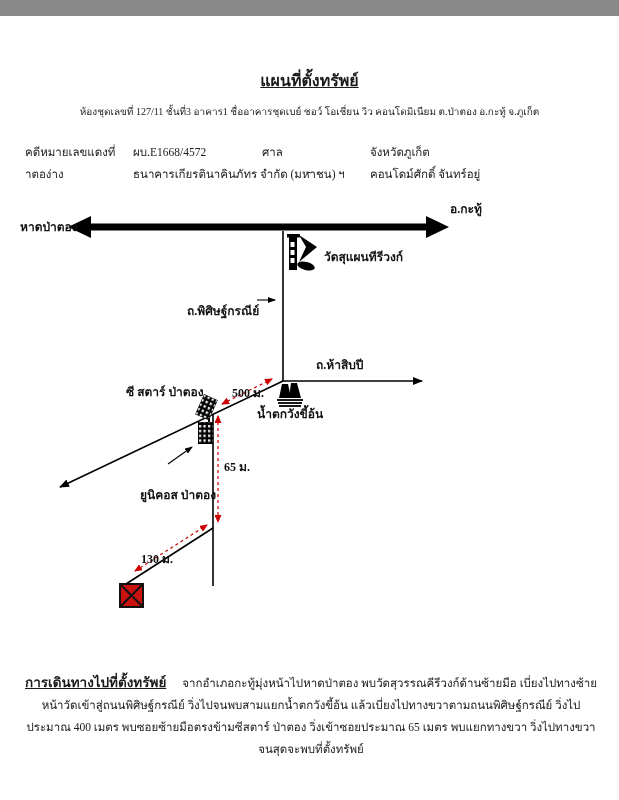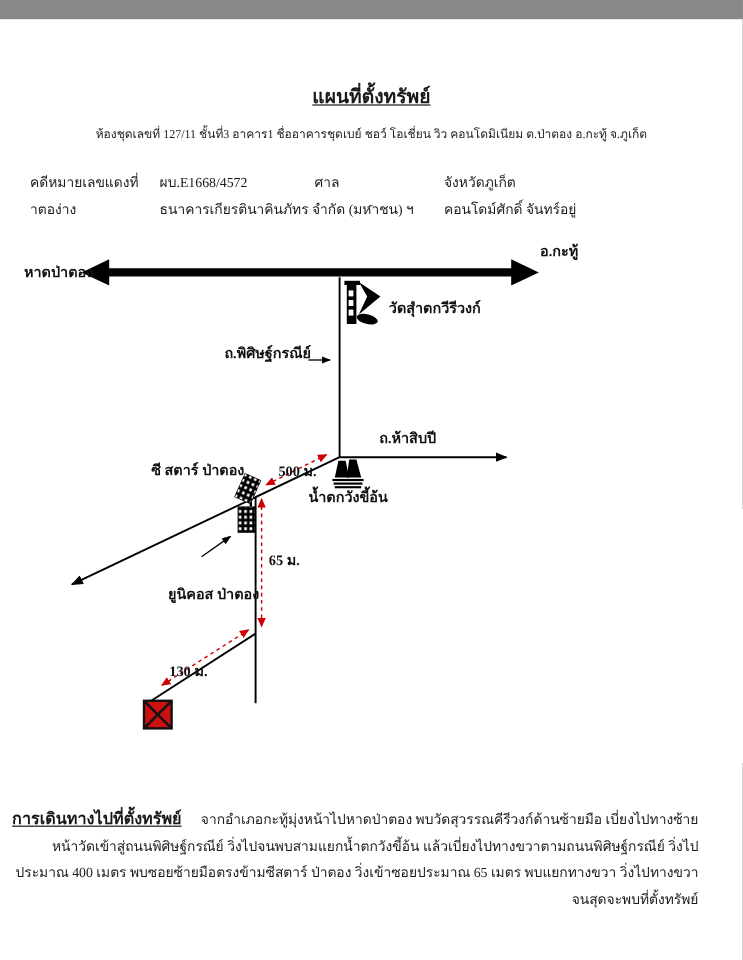--- a/index.html
+++ b/index.html
@@ -20,22 +20,22 @@
   .doc-subtitle{
     position:absolute;top:88px;left:0;width:619px;
     text-align:center;font-size:10px;white-space:nowrap;
   }
   .case-row span{position:absolute;font-size:11.5px;white-space:nowrap;}
   .map-label{
     position:absolute;font-size:12px;white-space:nowrap;color:#111;font-weight:bold;
   }
   svg.map-canvas{position:absolute;top:0;left:0;}
   .directions{
-    position:absolute;left:10px;top:656px;width:572px;
-    font-size:11.5px;line-height:22px;text-align:right;
+    position:absolute;left:25px;top:656px;width:572px;
+    font-size:11.5px;line-height:22px;text-align:center;
   }
   .directions .dir-heading{
     font-size:13.5px;font-weight:bold;text-decoration:underline;
     margin-right:16px;
   }
 </style>
 </head>
 <body>
 
 <div class="page">
@@ -131,22 +131,22 @@
 
     <g>
       <rect x="120" y="568" width="23" height="23" fill="#cc1111" stroke="#111" stroke-width="2"></rect>
       <line x1="120" y1="568" x2="143" y2="591" stroke="#111" stroke-width="2"></line>
       <line x1="143" y1="568" x2="120" y2="591" stroke="#111" stroke-width="2"></line>
     </g>
   </svg>
 
   <div class="map-label" style="left:20px;top:201px">หาดป่าตอง</div>
   <div class="map-label" style="left:450px;top:183px">อ.กะทู้</div>
-  <div class="map-label" style="left:324px;top:231px">วัดสุำตกวีรีวงก์</div>
-  <div class="map-label" style="left:187px;top:268px">ถ.พิศิษฐ์กรณีย์</div>
+  <div class="map-label" style="left:324px;top:231px">วัดสุแผนทีรีวงก์</div>
+  <div class="map-label" style="left:187px;top:285px">ถ.พิศิษฐ์กรณีย์</div>
   <div class="map-label" style="left:316px;top:339px">ถ.ห้าสิบปี</div>
   <div class="map-label" style="left:126px;top:366px">ซี สตาร์ ป่าตอง</div>
   <div class="map-label" style="left:232px;top:367px">500 ม.</div>
   <div class="map-label" style="left:257px;top:388px">น้ำตกวังขี้อ้น</div>
   <div class="map-label" style="left:140px;top:469px">ยูนิคอส ป่าตอง</div>
   <div class="map-label" style="left:224px;top:441px">65 ม.</div>
   <div class="map-label" style="left:141px;top:533px">130 ม.</div>
 
   <div class="directions">
     <span class="dir-heading">การเดินทางไปที่ตั้งทรัพย์</span><span>จากอำเภอกะทู้มุ่งหน้าไปหาดป่าตอง พบวัดสุวรรณคีรีวงก์ด้านซ้ายมือ เบี่ยงไปทางซ้ายหน้าวัดเข้าสู่ถนนพิศิษฐ์กรณีย์ วิ่งไปจนพบสามแยกน้ำตกวังขี้อ้น แล้วเบี่ยงไปทางขวาตามถนนพิศิษฐ์กรณีย์ วิ่งไปประมาณ 400 เมตร พบซอยซ้ายมือตรงข้ามซีสตาร์ ป่าตอง วิ่งเข้าซอยประมาณ 65 เมตร พบแยกทางขวา วิ่งไปทางขวาจนสุดจะพบที่ตั้งทรัพย์</span>

